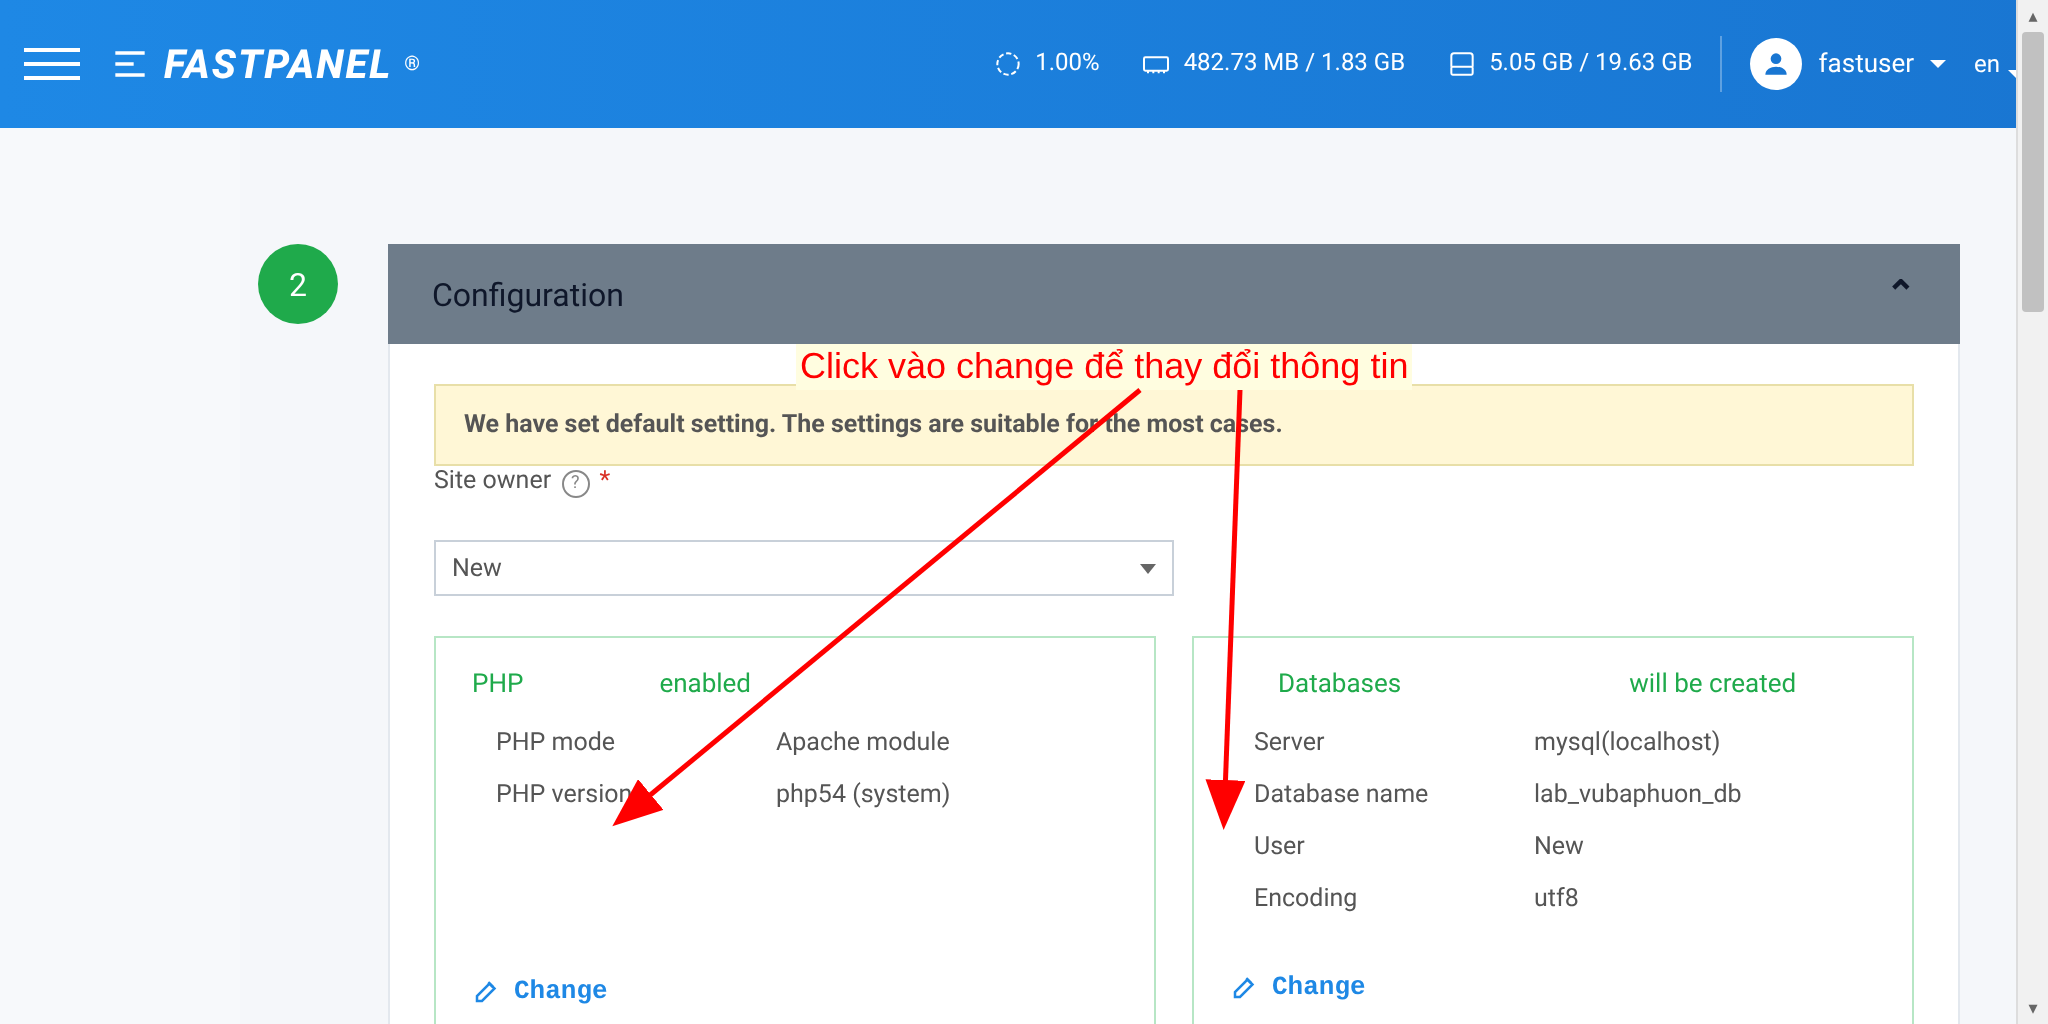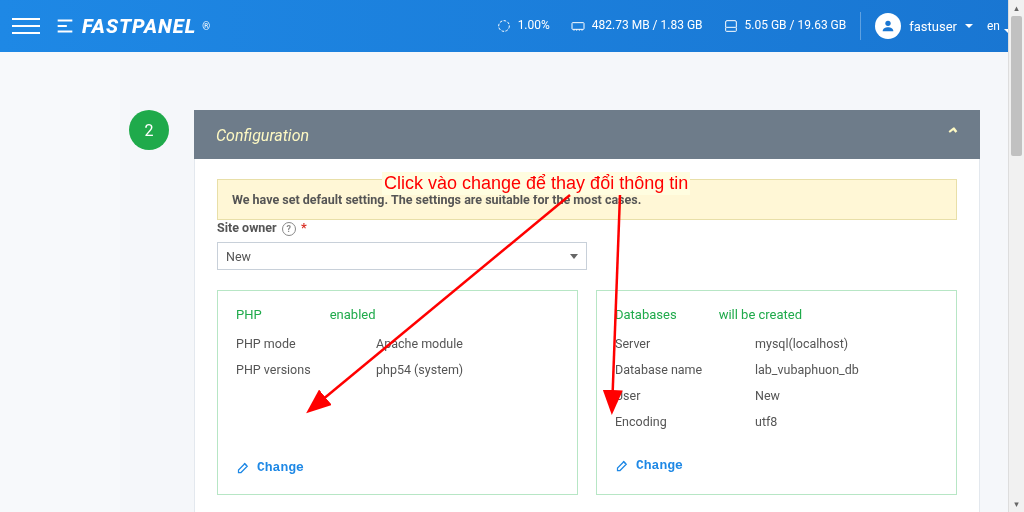--- a/index.html
+++ b/index.html
@@ -9,21 +9,21 @@
       background: #f5f7fa;
       color: #555;
       width: 1024px;
       height: 512px;
       position: relative;
       overflow: hidden;
     }
 
     
     .header {
-      height: 52px;
+      height: 64px;
       background: linear-gradient(90deg, #1e88e5, #1976d2);
       display: flex;
       align-items: center;
       padding: 0 12px;
       color: #fff;
     }
     .hamburger {
       width: 28px; height: 28px; display: flex; flex-direction: column; justify-content: center; gap: 5px; cursor: pointer; margin-right: 14px;
     }
     .hamburger span { height: 2px; background: #fff; }
@@ -72,47 +72,46 @@
 
     .config-panel {
       position: absolute;
       left: 194px;
       right: 44px;
       top: 58px;
     }
 
     .panel-header {
       background: #6e7c8a;
-      color: #fef9c3;
+      color: #0f172a;
       padding: 14px 22px;
       display: flex;
-      align-items: flex-end;
+      align-items: center;
       justify-content: space-between;
       font-size: 16px;
-      font-style: italic;
     }
     .chevron-up { font-size: 18px; font-weight: bold; }
 
     .panel-body {
       background: #fff;
       padding: 20px 22px 16px;
       border: 1px solid #e3e8ee;
       border-top: none;
     }
 
     .notice {
       background: #fff7d6;
       border: 1px solid #e8dfa8;
       padding: 12px 14px;
       font-size: 12.5px;
       color: #555;
     }
     .notice b { font-weight: 700; }
 
-    .field-label { font-size: 12.5px; color: #555; margin-bottom: 6px; font-weight: bold; }
+    .field-label { font-size: 12.5px; color: #555; margin-bottom: 21px; }
     .field-label .req { color: #d93025; margin-left: 2px; }
     .help-q { display: inline-flex; width: 14px; height: 14px; border: 1px solid #888; border-radius: 50%; font-size: 9px; align-items: center; justify-content: center; color: #888; margin-left: 2px;}
 
     .select {
       width: 50%;
       height: 28px;
       border: 1px solid #c8d0d9;
       display: flex;
       align-items: center;
       justify-content: space-between;
@@ -128,30 +127,30 @@
       display: grid;
       grid-template-columns: 1fr 1fr;
       gap: 18px;
       margin-bottom: 16px;
     }
     .card {
       border: 1px solid #b7e6c5;
       padding: 16px 18px;
     }
     .card-head { display: flex; gap: 68px; color: #1faa4b; font-size: 13px; margin-bottom: 14px; }
-    .card-db .card-head { gap: 42px; }
-    .kv { display: flex; font-size: 12.5px; color: #555; margin-bottom: 11px; }
+    .card-db .card-head { gap: 114px; margin-left: 24px; }
+    .kv { display: flex; font-size: 12.5px; color: #555; margin-bottom: 11px; margin-left: 12px; }
     .kv .k { width: 140px; }
     .change-link { color: #1e88e5; font-weight: 600; display: inline-flex; align-items: center; gap: 6px; cursor: pointer; margin-top: 18px; font-size: 13px; font-family: Liberation Mono, monospace;}
     .pencil { width: 15px; height: 15px; }
 
     
     .annotation {
       position: absolute;
-      left: 382px;
+      left: 398px;
       top: 172px;
       font-family: Arial, sans-serif;
       font-size: 18px;
       color: #ff0000;
       background: #fffde0;
       padding: 1px 2px;
       z-index: 5;
       pointer-events: none;
     }
     .arrow-svg {

